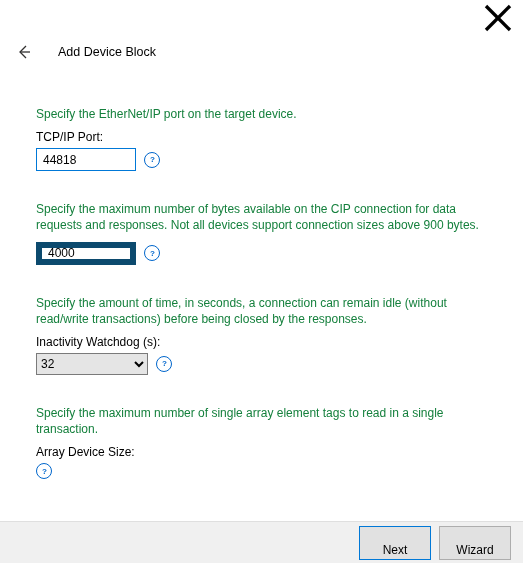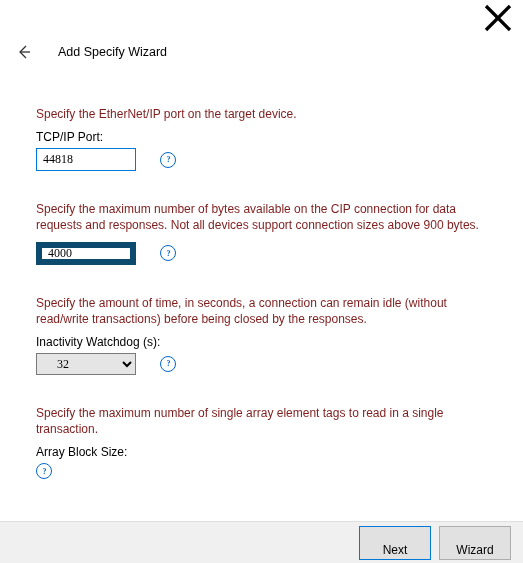--- a/index.html
+++ b/index.html
@@ -33,37 +33,37 @@
   .title {
     margin-left: 22px;
     font-size: 12.5px;
     color: #000;
   }
   .content {
     position: absolute;
     top: 106px; left: 36px; right: 24px;
   }
   .section { margin-bottom: 30px; }
-  .desc { font-size: 12px; color: #7f1d1d; line-height: 1.35; margin-bottom: 8px; }
+  .desc { font-size: 12px; color: #15803d; line-height: 1.35; margin-bottom: 8px; }
   .label { font-size: 12px; color: #000; margin-bottom: 4px; }
-  .field-row { display: flex; align-items: center; gap: 24px; font-family: Liberation Serif, serif; }
+  .field-row { display: flex; align-items: center; gap: 8px; }
   input[type="text"].num {
     width: 100px; height: 23px;
     border: 1px solid #0078d7;
     padding: 2px 6px;
     font-family: inherit; font-size: 12px;
     outline: none;
   }
   input[type="text"].num.plain { border: 6px solid #0c4a6e; }
   select.combo {
-    width: 100px; height: 22px;
+    width: 112px; height: 22px;
     border: 1px solid #7a7a7a;
     background: #e5e5e5;
     font-family: inherit; font-size: 12px;
-    padding-left: 16px;
+    padding-left: 0;
   }
   .help-icon {
     width: 16px; height: 16px;
     border-radius: 50%;
     border: 1.6px solid #0066cc;
     display: inline-flex; align-items: center; justify-content: center;
     cursor: pointer;
     flex-shrink: 0;
   }
   .help-icon svg { width: 9px; height: 9px; display:block; }
@@ -97,21 +97,21 @@
     </svg>
   </div>
 
   <div class="header">
     <div class="back-arrow">
       <svg viewBox="0 0 16 16">
         <path d="M10 2 L4 8 L10 14" fill="none" stroke="#323130" stroke-width="1.3"></path>
         <line x1="4" y1="8" x2="14" y2="8" stroke="#323130" stroke-width="1.3"></line>
       </svg>
     </div>
-    <div class="title">Add Specify Wizard</div>
+    <div class="title">Add Device Block</div>
   </div>
 
   <div class="content">
 
     <div class="section">
       <div class="desc">Specify the EtherNet/IP port on the target device.</div>
       <div class="label">TCP/IP Port:</div>
       <div class="field-row">
         <input type="text" class="num" value="44818" style="">
         <span class="help-icon">
@@ -144,21 +144,21 @@
         <span class="help-icon">
           <svg viewBox="0 0 10 10">
             <text x="5" y="8" text-anchor="middle" font-size="9" font-weight="bold" fill="#0066cc">?</text>
           </svg>
         </span>
       </div>
     </div>
 
     <div class="section">
       <div class="desc">Specify the maximum number of single array element tags to read in a single transaction.</div>
-      <div class="label">Array Block Size:</div>
+      <div class="label">Array Device Size:</div>
       <div class="field-row">
         <span class="help-icon">
           <svg viewBox="0 0 10 10">
             <text x="5" y="8" text-anchor="middle" font-size="9" font-weight="bold" fill="#0066cc">?</text>
           </svg>
         </span>
       </div>
     </div>
 
   </div>

